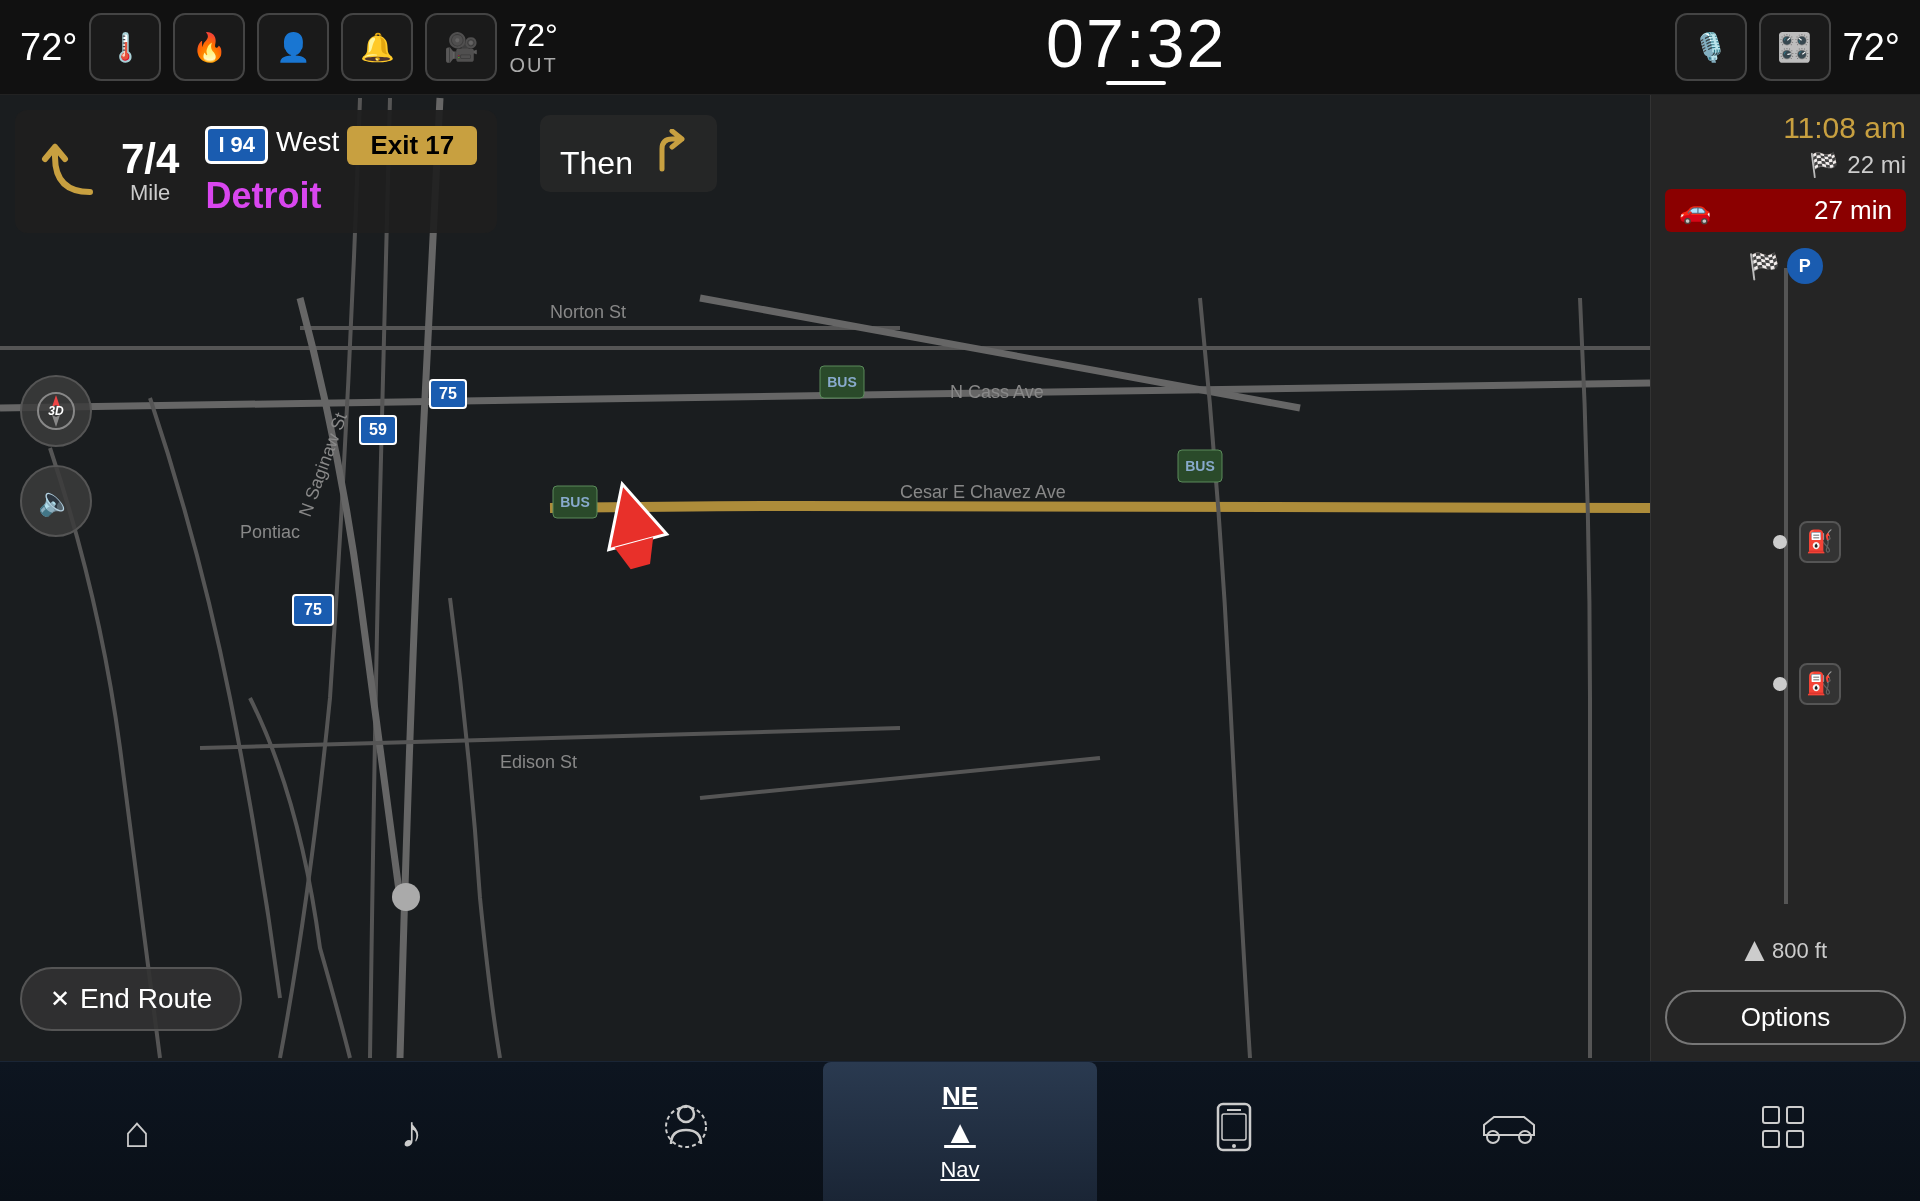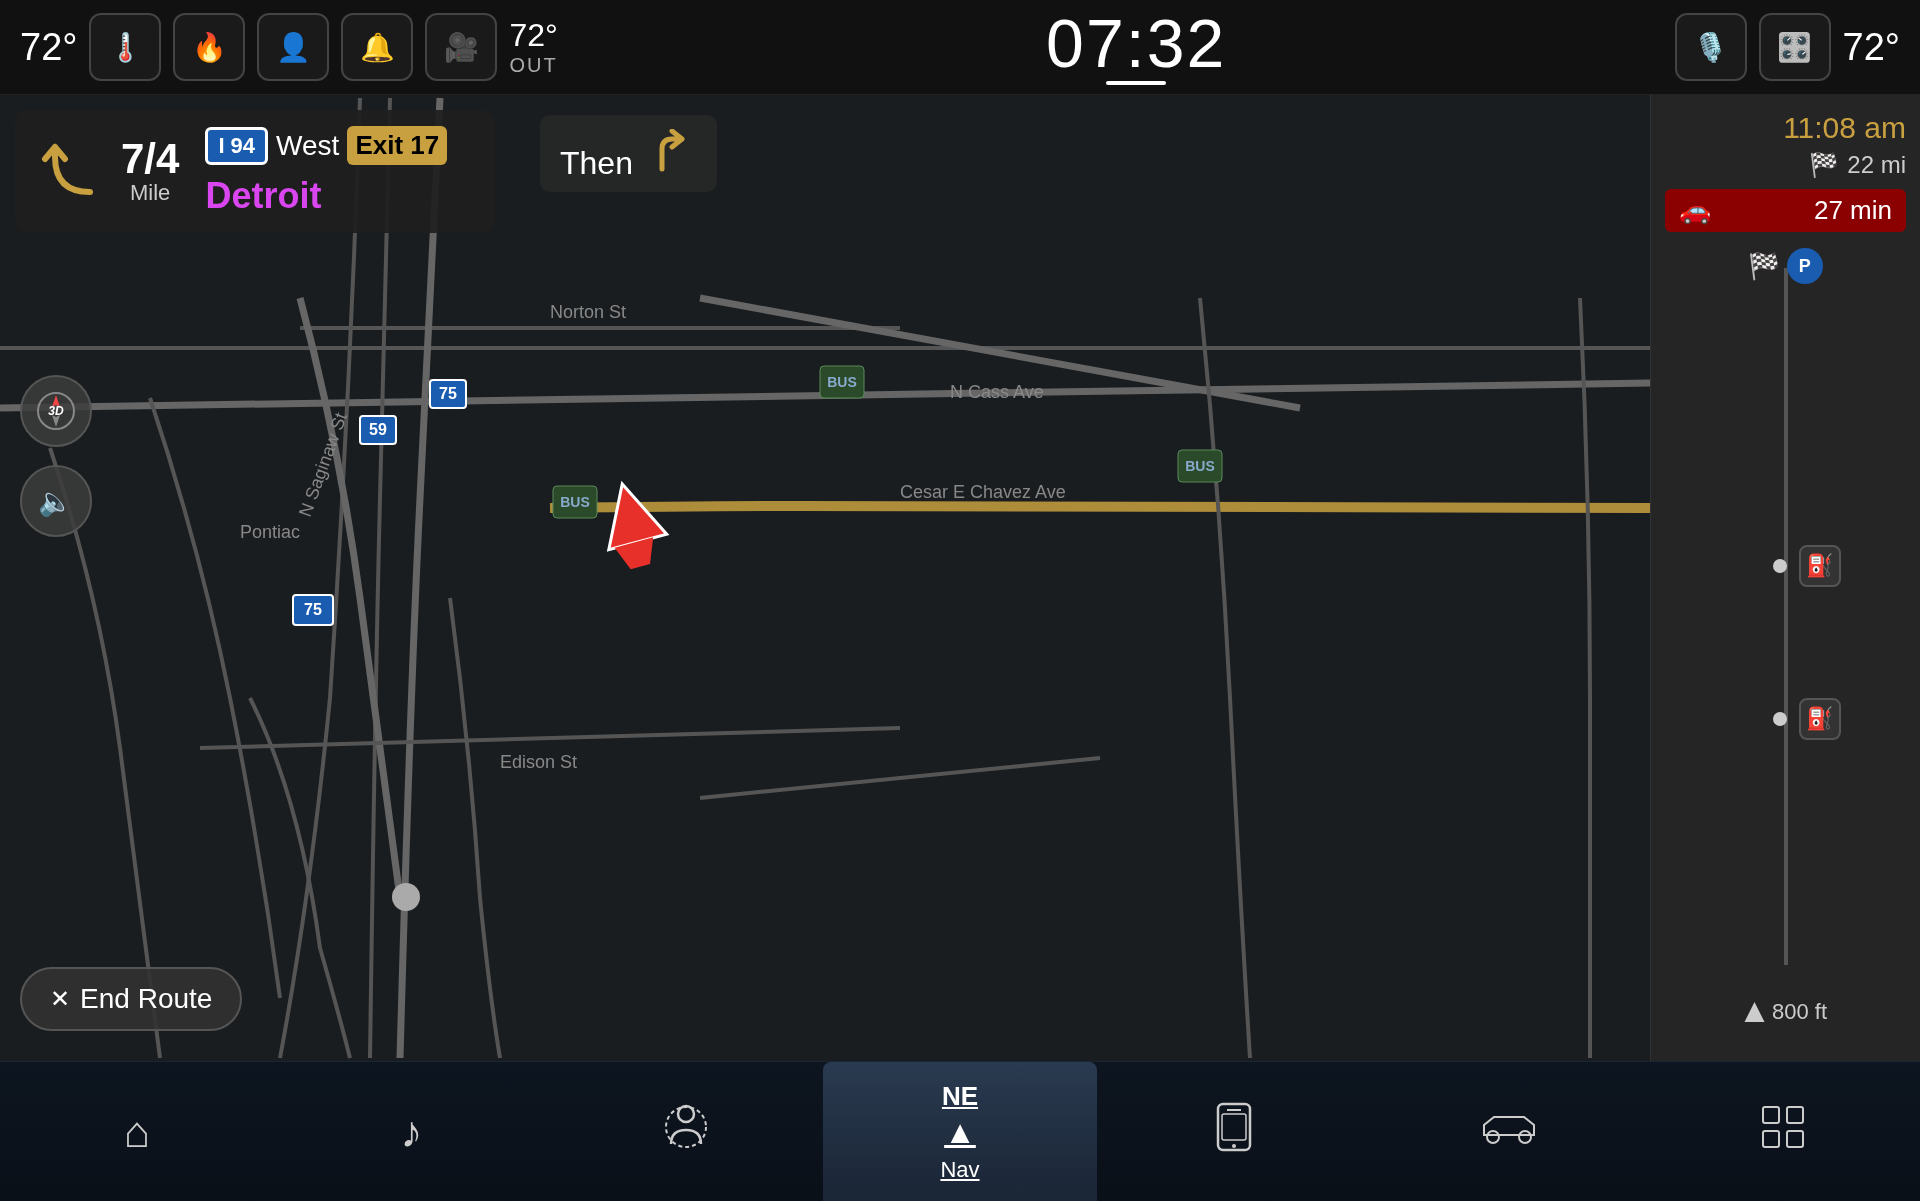--- a/index.html
+++ b/index.html
@@ -128,31 +128,31 @@
       font-weight: bold;
       color: #fff;
       line-height: 1;
     }
     .distance-unit {
       font-size: 22px;
       color: #ccc;
     }
     .highway-badge {
       display: flex;
-      align-items: center;
+      align-items: flex-start;
       gap: 8px;
     }
     .highway-dir {
       font-size: 28px;
       color: #fff;
     }
     .exit-badge {
       background: #c8a040;
       border-radius: 6px;
-      padding: 4px 8px;
+      padding: 4px 23px;
       font-size: 26px;
       font-weight: bold;
       color: #000;
     }
     .destination-name {
       font-size: 36px;
       font-weight: bold;
       color: #d946ef;
       margin-top: 4px;
     }
@@ -606,20 +606,21 @@
       <div style="width:14px;height:14px;background:#ccc;border-radius:50%;margin-left:108px;"></div>
       <div class="fuel-icon-box">⛽</div>
     </div>
 
     <div style="position:absolute;bottom:20px;left:50%;transform:translateX(-50%);display:flex;align-items:center;gap:8px;">
       <div style="width:0;height:0;border-left:10px solid transparent;border-right:10px solid transparent;border-bottom:20px solid #ccc;"></div>
       <span style="font-size:22px;color:#ccc;">800 ft</span>
     </div>
   </div>
 
+  <button class="btn-options">Options</button>
 </div>
 
 <div class="bottom-bar">
 
   <div class="nav-item">
     <span class="nav-icon">⌂</span>
   </div>
 
   <div class="nav-item">
     <span class="nav-icon">♪</span>

